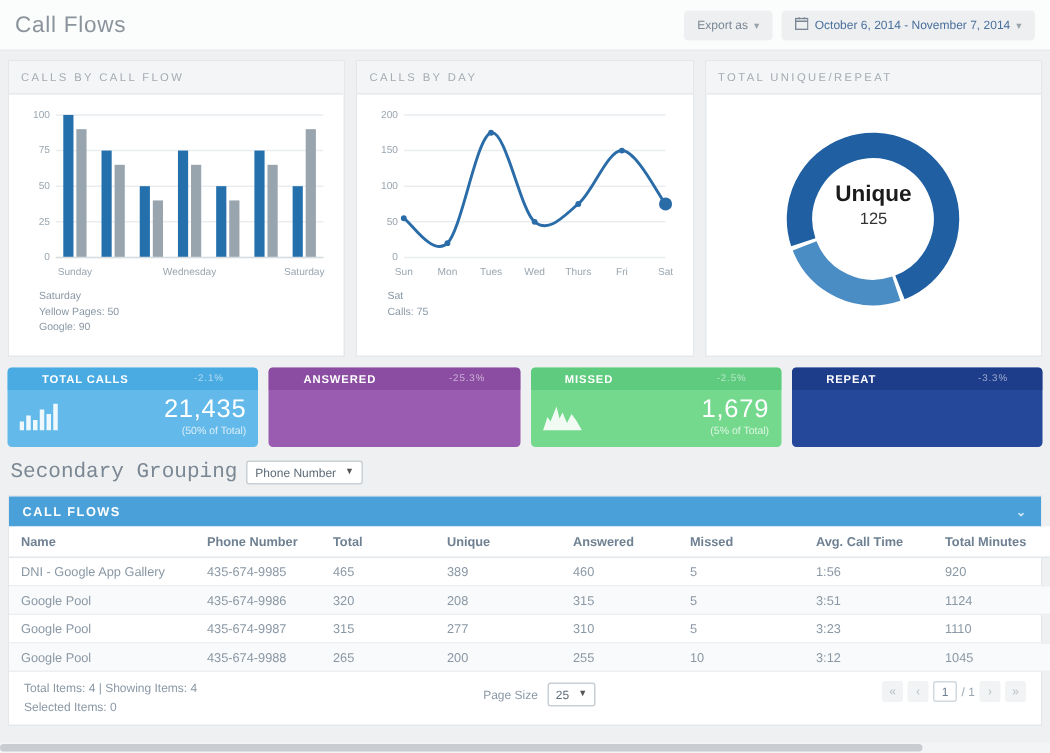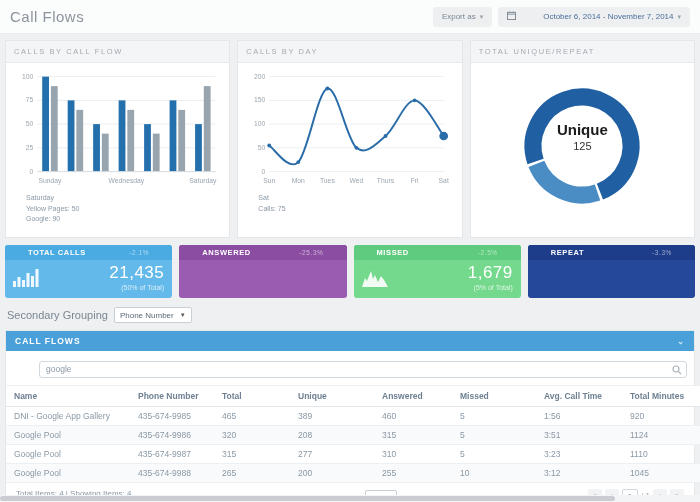--- a/index.html
+++ b/index.html
@@ -15,21 +15,21 @@
     height:34px; background:#fbfcfc; border-bottom:1px solid #e8ebed;
     display:flex; align-items:center; justify-content:space-between; padding:0 10px;
   }
   .page-title { font-size:15px; font-weight:400; color:#8b949c; letter-spacing:.5px; }
   .header-actions { display:flex; gap:6px; }
   .btn {
     background:#edeff1; border:none; border-radius:3px; height:20px;
     display:flex; align-items:center; gap:4px; padding:0 9px;
     font-size:8px; color:#7b8793; cursor:pointer; font-family:inherit;
   }
-  .btn .date-text { color:#4a6f9b;margin-left:23px; }
+  .btn .date-text { color:#4a6f9b; }
   .caret { font-size:7px; color:#9aa4ad; }
 
   
   .main { padding:6px 5px 0 5px; }
   .panels { display:flex; gap:7px; }
   .panel {
     flex:1; background:#fff; border:1px solid #e4e8ea; height:198px; position:relative;
   }
   .panel-header {
     background:#f4f5f7; border-bottom:1px solid #e7eaec; padding:6px 8px;
@@ -54,21 +54,21 @@
   }
   .card-delta { font-weight:400; font-size:6.5px; opacity:.55; }
   .card-body { display:flex; justify-content:space-between; align-items:center; padding:4px 8px 7px 8px; }
   .card-icon svg { display:block; opacity:.9; }
   .card-value { text-align:right; }
   .card-num { font-size:17px; letter-spacing:.5px; line-height:1; }
   .card-sub { font-size:7px; opacity:.75; margin-top:3px; }
 
   
   .grouping-row { display:flex; align-items:center; gap:6px; margin:9px 0 7px 2px; }
-  .grouping-label { font-size:11px; color:#7b8793; }
+  .grouping-label { font-size:14px; color:#7b8793;font-family:Liberation Mono, monospace; }
   .select {
     background:#fff; border:1px solid #c8cfd5; border-radius:2px; height:16px;
     display:inline-flex; align-items:center; gap:6px; padding:0 5px;
     font-size:8px; color:#5d6b77; cursor:pointer;
   }
   .sel-caret { font-size:6px; color:#555; }
 
   
   .flows { background:#fff; border:1px solid #e4e8ea; }
   .flows-header {
@@ -297,31 +297,20 @@
         <span class="sel-caret">▼</span>
       </div>
     </div>
 
     <section class="flows">
       <div class="flows-header">
         <span>CALL FLOWS</span>
         <span class="caret">⌄</span>
       </div>
 
-      <div class="search-row">
-        <div class="search-box">
-          <input type="text" value="google" style="">
-          <span class="search-icon">
-            <svg width="10" height="10" viewBox="0 0 10 10">
-                <circle cx="4" cy="4" r="3" fill="none" stroke="#a8b2bb" stroke-width="1.2"></circle>
-                <line x1="6.3" y1="6.3" x2="9" y2="9" stroke="#a8b2bb" stroke-width="1.2"></line>
-              </svg>
-          </span>
-        </div>
-      </div>
 
       <table>
         <thead>
             <tr id="table-head-row">
               <th style="width: 124px;">Name</th>
               <th style="width: 84px;">Phone Number</th>
               <th style="width: 76px;">Total</th>
               <th style="width: 84px;">Unique</th>
               <th style="width: 78px;">Answered</th>
               <th style="width: 84px;">Missed</th>

